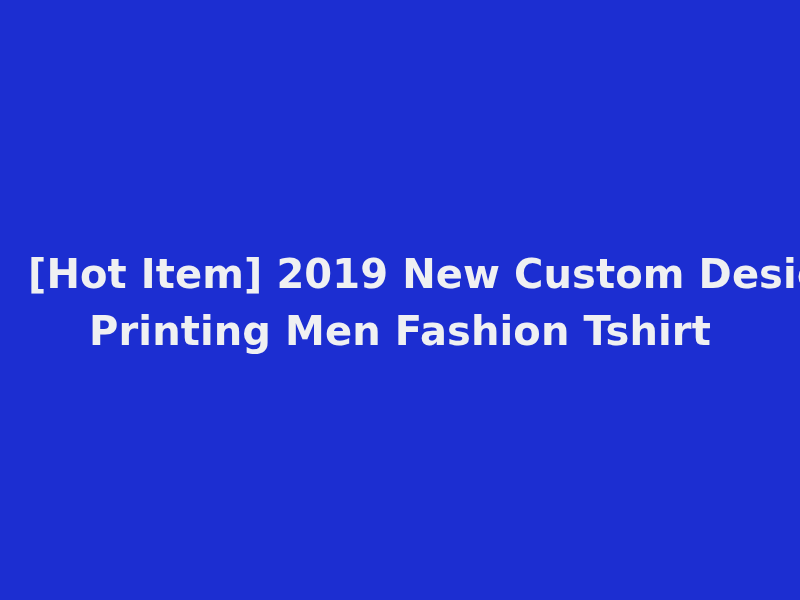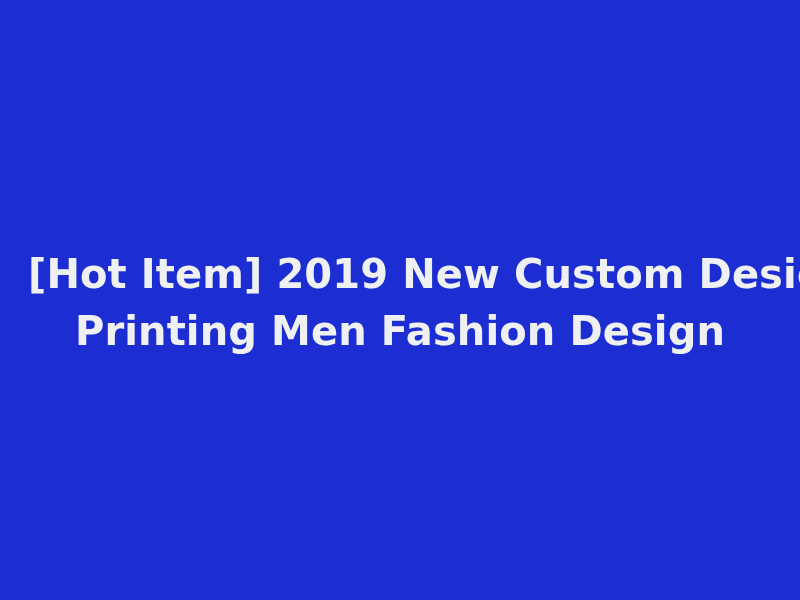--- a/index.html
+++ b/index.html
@@ -56,17 +56,17 @@
 </style>
 </head>
 <body style="background: rgb(28, 46, 209);">
 
 <div id="placeholder-card" style="background-color: rgb(28, 46, 209);">
 
   <div id="headline-block" style="text-align: center;">
 
     <span class="headline-line" id="headline-line-1" style="color: rgb(239, 240, 242);">[Hot Item] 2019 New Custom Design</span>
 
-    <span class="headline-line" id="headline-line-2" style="color: rgb(239, 240, 242);">Printing Men Fashion Design</span>
+    <span class="headline-line" id="headline-line-2" style="color: rgb(239, 240, 242);">Printing Men Fashion Tshirt</span>
 
   </div>
 
 </div>
 
 </body></html>

